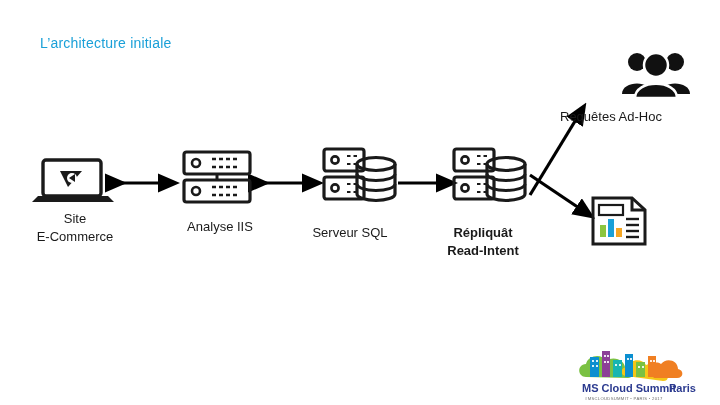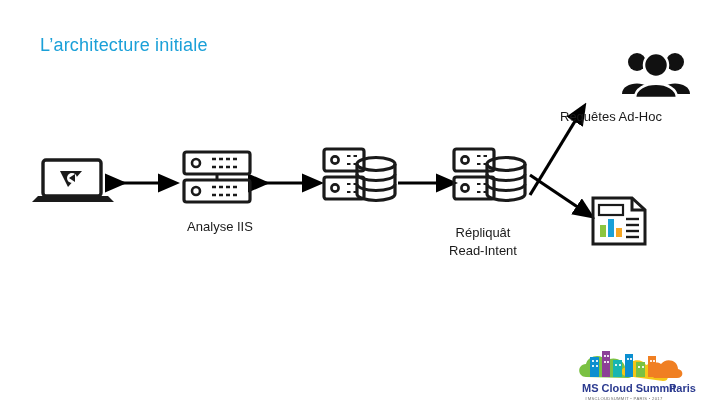--- a/index.html
+++ b/index.html
@@ -16,21 +16,21 @@
   #slide {
     position: relative;
     width: 720px;
     height: 405px;
     background: #ffffff;
   }
   .title {
     position: absolute;
     left: 40px;
     top: 35px;
-    font-size: 18px;
+    font-size: 14px;
     color: #1aa0d8;
     letter-spacing: 0.2px;
     white-space: nowrap;
   }
   .label {
     position: absolute;
     font-size: 13px;
     color: #1a1a1a;
     text-align: center;
     line-height: 1.35;
@@ -38,21 +38,21 @@
   }
   .icon-box {
     position: absolute;
   }
   svg { display: block; overflow: visible; }
 
   
   #label-site      { left: 10px;  top: 210px; width: 130px; }
   #label-iis       { left: 160px; top: 218px; width: 120px; }
   #label-sql       { left: 290px; top: 224px; width: 120px; }
-  #label-replica   { left: 418px; top: 224px; width: 130px; }
+  #label-replica   { left: 418px; top: 224px; width: 130px; font-weight: bold; }
   #label-adhoc     { left: 560px; top: 108px; width: 180px; text-align: left; }
   #label-ssrs      { left: 545px; top: 253px; width: 175px; }
 
   
   #icon-laptop   { left: 30px;  top: 157px; }
   #icon-iis      { left: 178px; top: 150px; }
   #icon-sql      { left: 322px; top: 147px; }
   #icon-replica  { left: 452px; top: 147px; }
   #icon-people   { left: 620px; top: 48px;  }
   #icon-report   { left: 590px; top: 195px; }
@@ -183,21 +183,24 @@
       <rect x="18" y="24" width="6" height="18" fill="#1aa0d8"></rect>
       <rect x="26" y="33" width="6" height="9" fill="#f5a623"></rect>
       <line x1="36" y1="24" x2="49" y2="24" stroke="#1a1a1a" stroke-width="2.4"></line>
       <line x1="36" y1="30" x2="49" y2="30" stroke="#1a1a1a" stroke-width="2.4"></line>
       <line x1="36" y1="36" x2="49" y2="36" stroke="#1a1a1a" stroke-width="2.4"></line>
       <line x1="36" y1="42" x2="49" y2="42" stroke="#1a1a1a" stroke-width="2.4"></line>
       <rect x="9" y="10" width="24" height="10" fill="none" stroke="#1a1a1a" stroke-width="2.2"></rect>
     </svg>
   </div>
 
+  <div class="label" id="label-site">Site
+E-Commerce</div>
   <div class="label" id="label-iis">Analyse IIS</div>
+  <div class="label" id="label-sql">Serveur SQL</div>
   <div class="label" id="label-replica">Répliquât
 Read-Intent</div>
   <div class="label" id="label-adhoc">Requêtes Ad-Hoc</div>
 
   <div class="icon-box" id="icon-logo">
     <svg width="120" height="62" viewBox="0 0 120 62">
 
       <path d="M18 34 C10 34 8 22 18 21 C20 12 34 10 38 18 C46 12 58 18 57 26 C66 24 70 34 60 35 Z" fill="#7ac143"></path>
       <path d="M58 33 C52 33 52 24 59 24 C62 16 74 15 78 22 C86 18 95 24 94 31 C101 31 102 38 95 38 Z" fill="#f5c518"></path>
       <path d="M82 30 C78 24 86 16 93 21 C98 14 110 17 110 26 C116 27 116 35 109 35 L86 35 Z" fill="#f07f22"></path>

